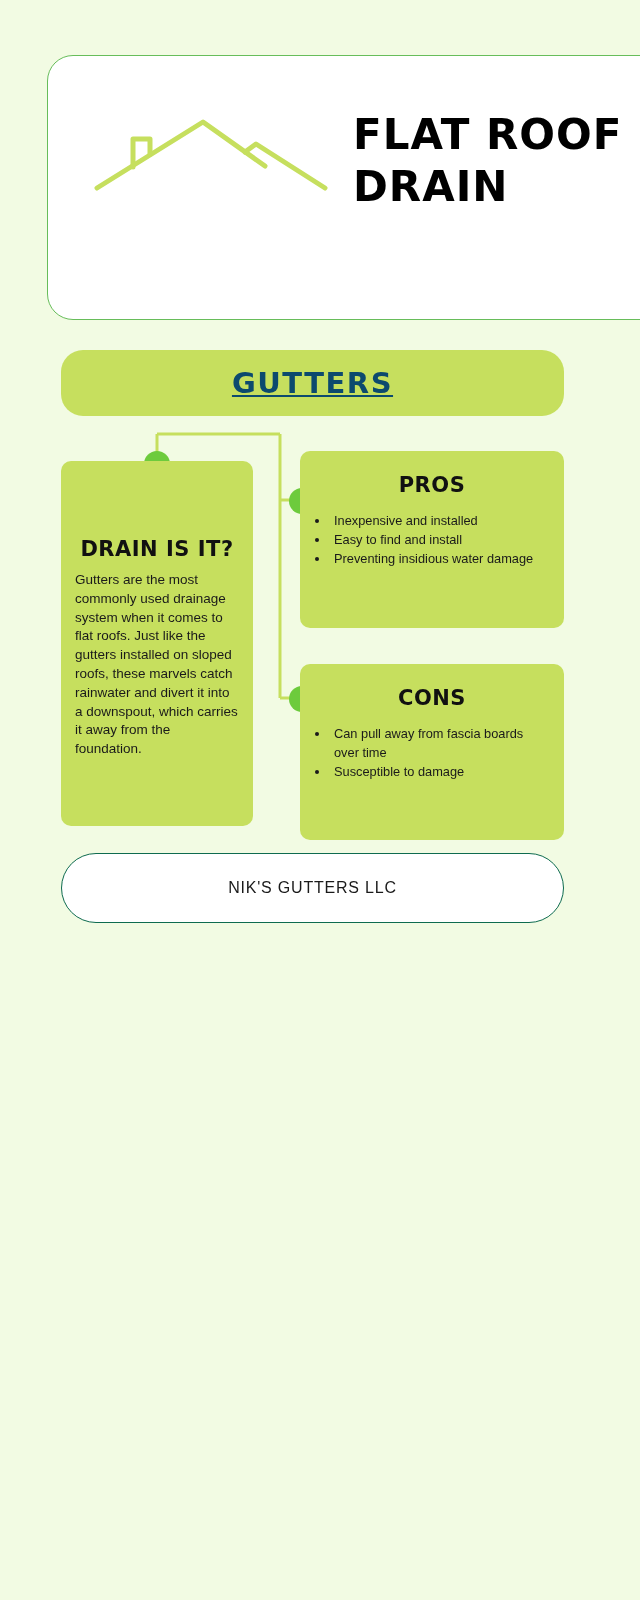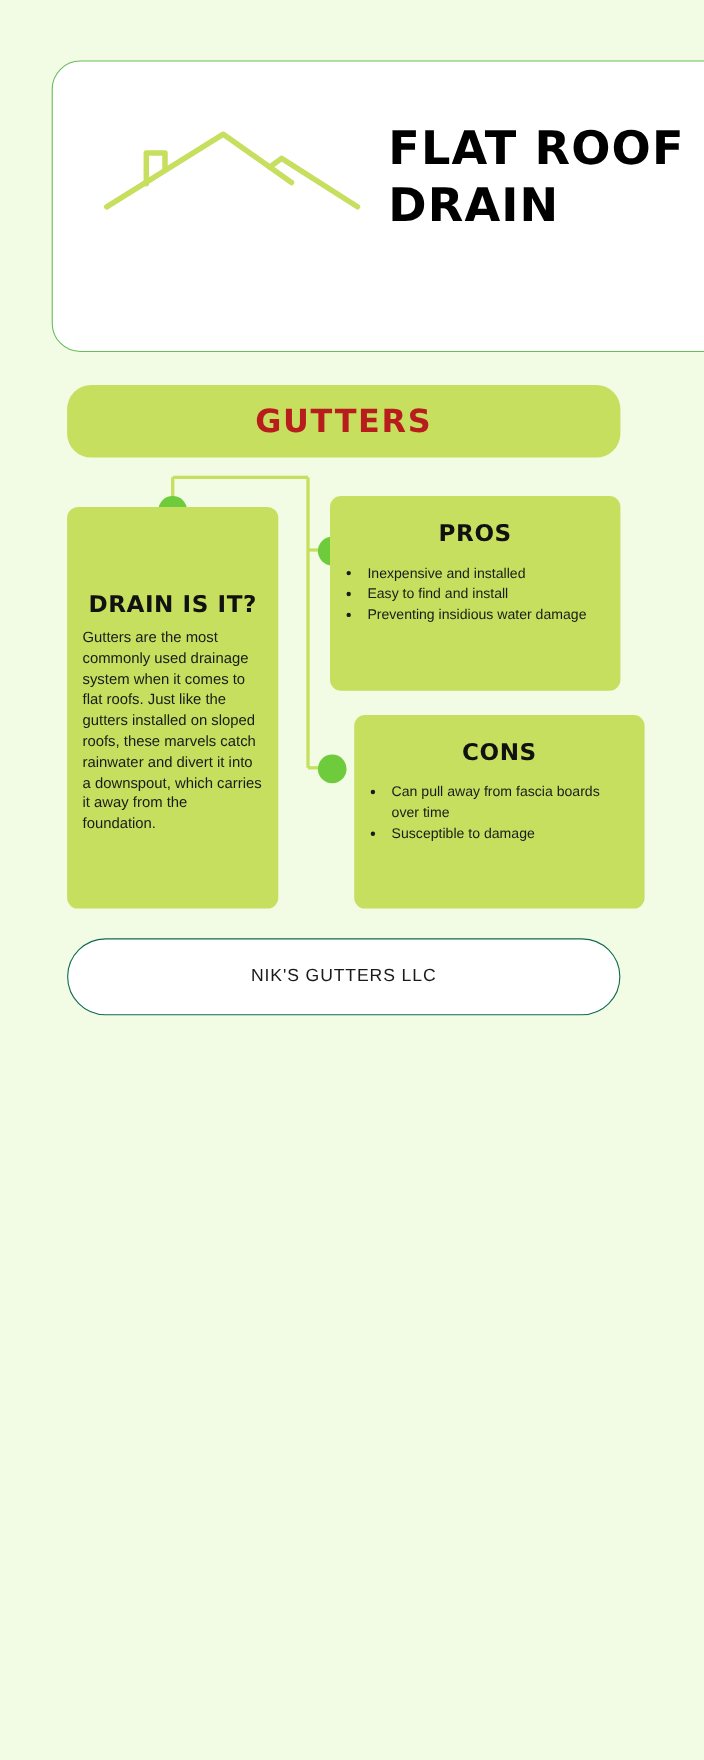--- a/index.html
+++ b/index.html
@@ -62,22 +62,23 @@
     background: #c6df5e;
     border-radius: 22px;
     display: flex;
     align-items: center;
     justify-content: center;
   }
   .banner-text {
     font-size: 29px;
     font-weight: bold;
     letter-spacing: 1.5px;
-    color: #b91c1c;
+    color: #0c4a6e;
     font-family: "DejaVu Sans", sans-serif;
+    text-decoration: underline;
   }
 
   
   .connector {
     position: absolute;
     left: 40px;
     top: 410px;
     width: 320px;
     height: 310px;
     pointer-events: none;
@@ -97,24 +98,23 @@
     height: 365px;
   }
   .card-pros {
     left: 300px;
     top: 451px;
     width: 264px;
     height: 177px;
   }
   .card-cons {
     left: 300px;
-    top: 650px;
+    top: 664px;
     width: 264px;
     height: 176px;
-    margin-left: 22px;
   }
   .card-title {
     text-align: center;
     font-weight: bold;
     color: #111111;
     font-family: "DejaVu Sans", sans-serif;
   }
   .card-what .card-title {
     font-size: 21px;
     margin-top: 76px;

